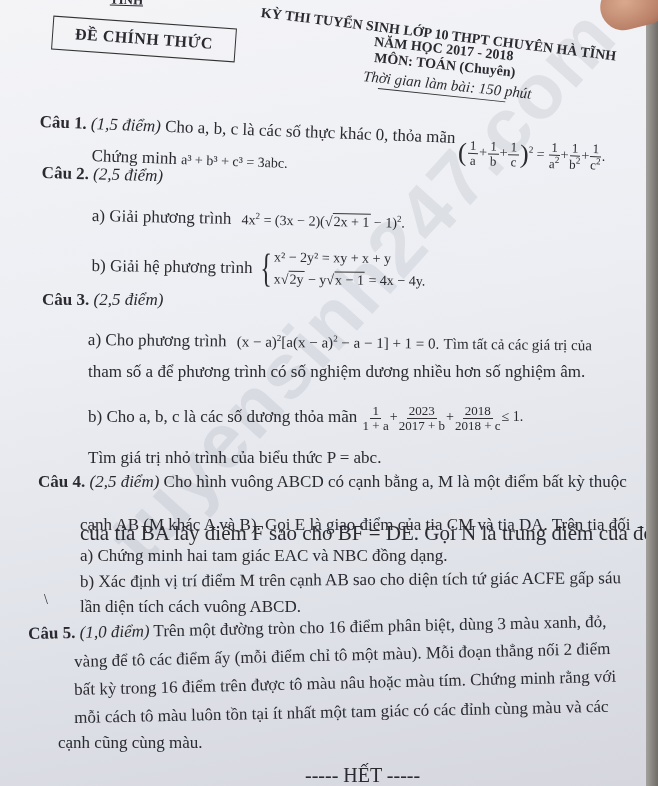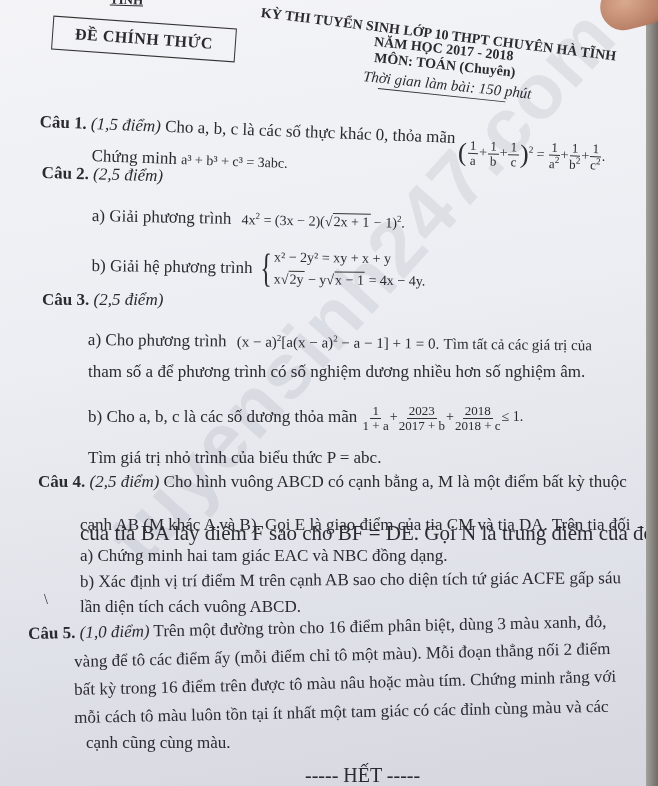--- a/index.html
+++ b/index.html
@@ -167,19 +167,19 @@
   <div class="abs line" style="left:80px; top:597px;">lần diện tích cách vuông ABCD.</div>
 
   <div class="abs line" style="left:28px; top:624px; transform:rotate(-1.2deg);">
     <span class="b">Câu 5.</span>
     <span class="i">(1,0 điểm)</span>
     <span>Trên một đường tròn cho 16 điểm phân biệt, dùng 3 màu xanh, đỏ,</span>
   </div>
   <div class="abs line" style="left:74px; top:652px; transform:rotate(-1.4deg);">vàng để tô các điểm ấy (mỗi điểm chỉ tô một màu). Mỗi đoạn thẳng nối 2 điểm</div>
   <div class="abs line" style="left:74px; top:680px; transform:rotate(-1.4deg);">bất kỳ trong 16 điểm trên được tô màu nâu hoặc màu tím. Chứng minh rằng với</div>
   <div class="abs line" style="left:74px; top:708px; transform:rotate(-1.2deg);">mỗi cách tô màu luôn tồn tại ít nhất một tam giác có các đỉnh cùng màu và các</div>
-  <div class="abs line" style="left:86px; top:733px;text-align:center;">cạnh cũng cùng màu.</div>
+  <div class="abs line" style="left:58px; top:733px;text-align:center;">cạnh cũng cùng màu.</div>
 
   <div class="abs footer">----- HẾT -----</div>
 </div>
 
 <div class="edge"></div>
 <div class="abs finger"></div>
 
 </body></html>

